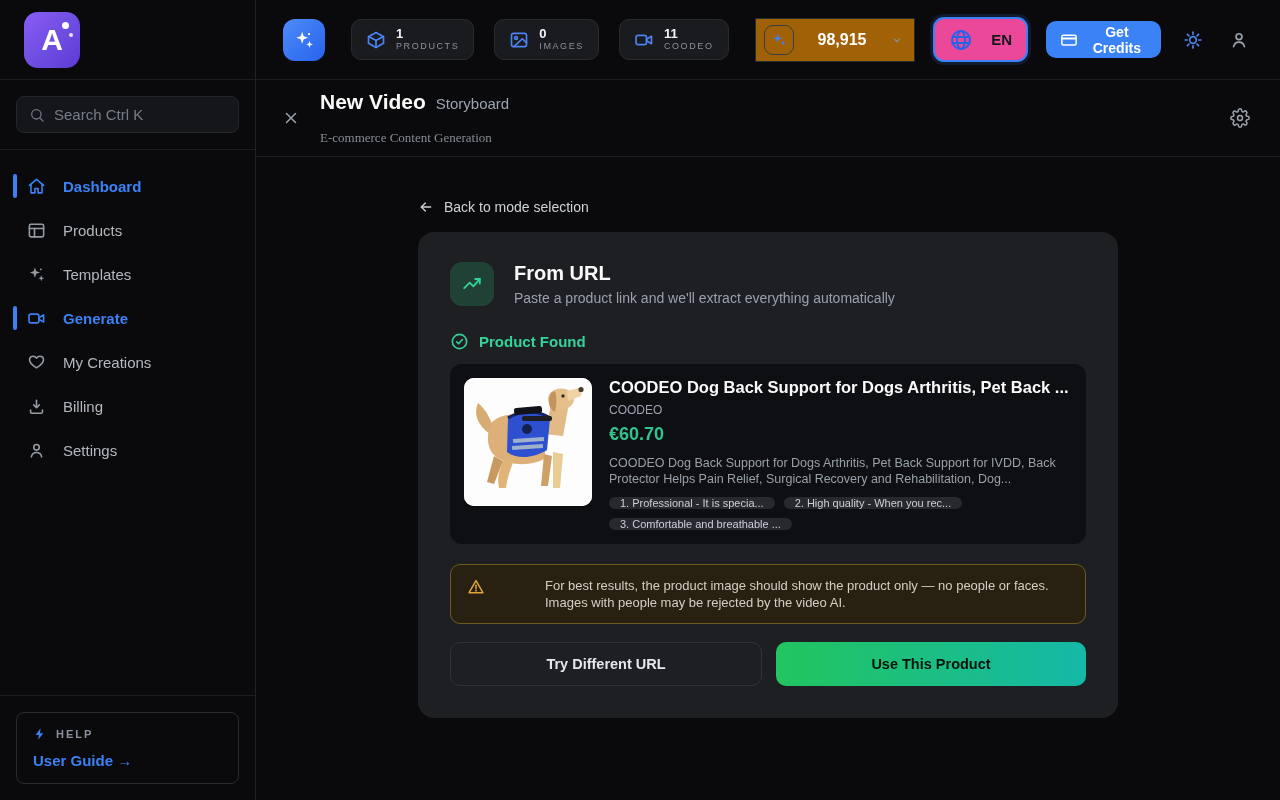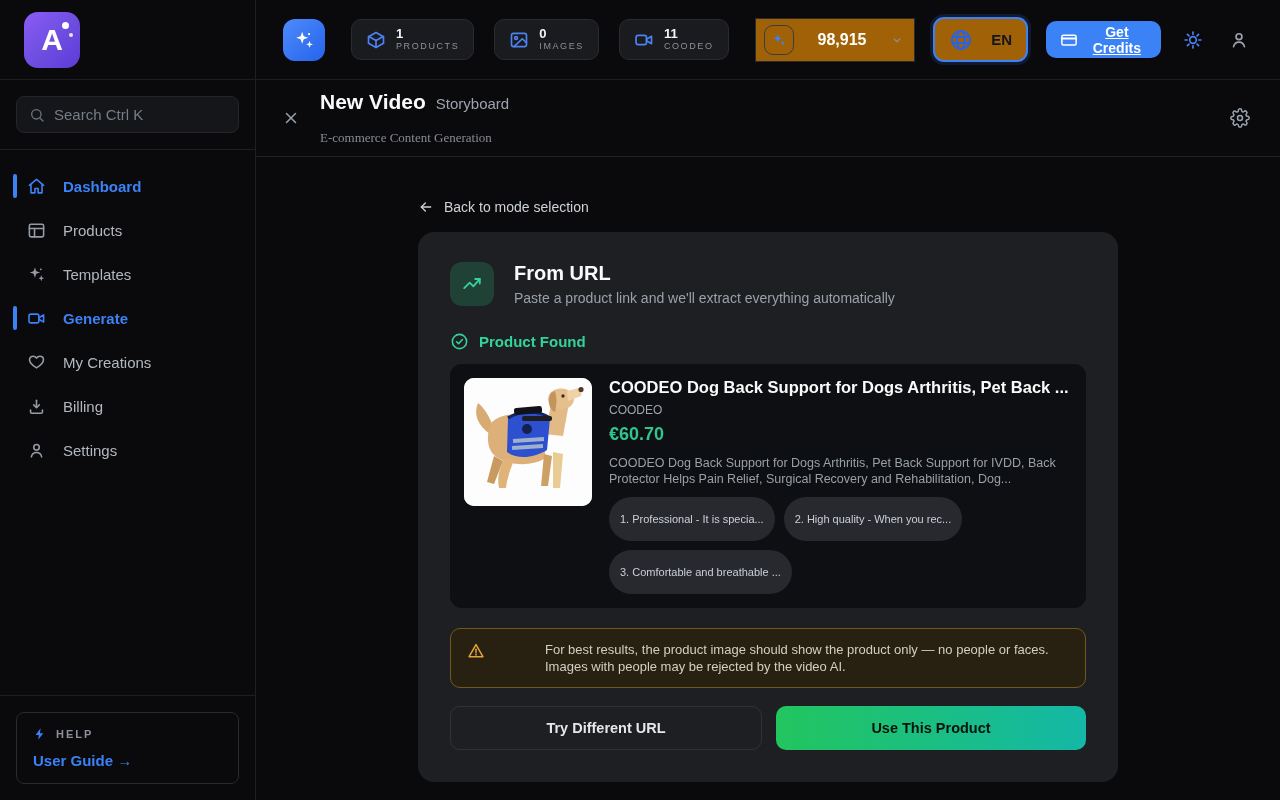--- a/index.html
+++ b/index.html
@@ -80,31 +80,31 @@
     display:flex; align-items:center; gap:24px; padding:6px 10px 6px 8px; cursor:pointer;
   }
   .credits-icon-box {
     width:30px; height:30px; border:1px solid #3a3e44; border-radius:9px;
     display:flex; align-items:center; justify-content:center; color:#3b82f6;
   }
   .credits-num { font-size:16px; font-weight:bold; color:#fff; }
   .credits-chip .chev { color:#8b919a; }
 
   .lang-pill {
-    width:106px; height:45px; background:#a16207; border:2px solid #3b82f6; border-radius:11px;
+    width:106px; height:45px; background:#ec4899; border:2px solid #3b82f6; border-radius:11px;
     display:flex; align-items:center; justify-content:space-between; padding:0 14px; cursor:pointer;
     box-shadow:0 0 0 3px rgba(59,130,246,.15);
   }
   .lang-pill .globe { color:#2563eb; }
   .lang-pill .lang-code { color:#14161a; font-size:15px; font-weight:bold; }
 
   .get-credits-btn {
     height:37px; background:#3b82f6; border:none; border-radius:10px; color:#fff;
     font-size:14px; font-weight:bold; display:flex; align-items:center; gap:9px;
-    padding:0 14px; cursor:pointer; font-family:"Liberation Sans", sans-serif;text-decoration:underline;
+    padding:0 14px; cursor:pointer; font-family:"Liberation Sans", sans-serif;
   }
   .icon-btn { background:none; border:none; cursor:pointer; display:flex; padding:4px; }
   .theme-btn { color:#4d82f3; }
   .avatar-btn { color:#9ca3af; }
 
   .page-header { height:77px; border-bottom:1px solid #1f2226; display:flex; align-items:center; padding:0 26px 0 20px; }
   .close-btn { background:none; border:none; color:#9ca3af; cursor:pointer; display:flex; padding:6px; }
   .title-block { margin-left:14px; }
   .title-row { display:flex; align-items:baseline; gap:10px; }
   .page-title { font-size:21px; font-weight:bold; color:#fafafa; }
@@ -133,21 +133,21 @@
   .product-img { width:128px; height:128px; border-radius:10px; overflow:hidden; background:#fdfdfd; flex-shrink:0; }
   .product-info { min-width:0; flex:1; }
   .product-title { font-size:16.5px; font-weight:bold; color:#fafafa; white-space:nowrap; overflow:hidden; }
   .product-brand { font-size:12px; color:#9ca3af; margin-top:6px; }
   .product-price { font-size:18px; font-weight:bold; color:#31c48d; margin-top:7px; }
   .product-desc {
     font-size:12.5px; color:#98a0a8; line-height:16px; margin-top:10px;
     display:-webkit-box; -webkit-line-clamp:2; -webkit-box-orient:vertical; overflow:hidden;
   }
   .tag-row { display:flex; flex-wrap:wrap; gap:9px; margin-top:10px; }
-  .tag-pill { background:#27292e; border-radius:999px; padding:16px 11px; font-size:11px; color:#cbd0d6; white-space:nowrap; }
+  .tag-pill { background:#27292e; border-radius:999px; padding:0 11px; font-size:11px; color:#cbd0d6; white-space:nowrap; }
 
   .warning-box {
     margin-top:20px; background:#282112; border:1px solid #6e5a1c; border-radius:10px;
     padding:12px 16px; display:flex; gap:12px; align-items:flex-start;
   }
   .warning-box .wicon { color:#e2a33d; flex-shrink:0; margin-top:1px; }
   .warning-text { font-size:13px; color:#d3cec4; line-height:17px;margin-left:48px; }
 
   .btn-row { display:flex; gap:14px; margin-top:18px; }
   .btn { flex:1; height:44px; border-radius:10px; font-size:14.5px; font-weight:bold; cursor:pointer; font-family:"Liberation Sans", sans-serif; }

